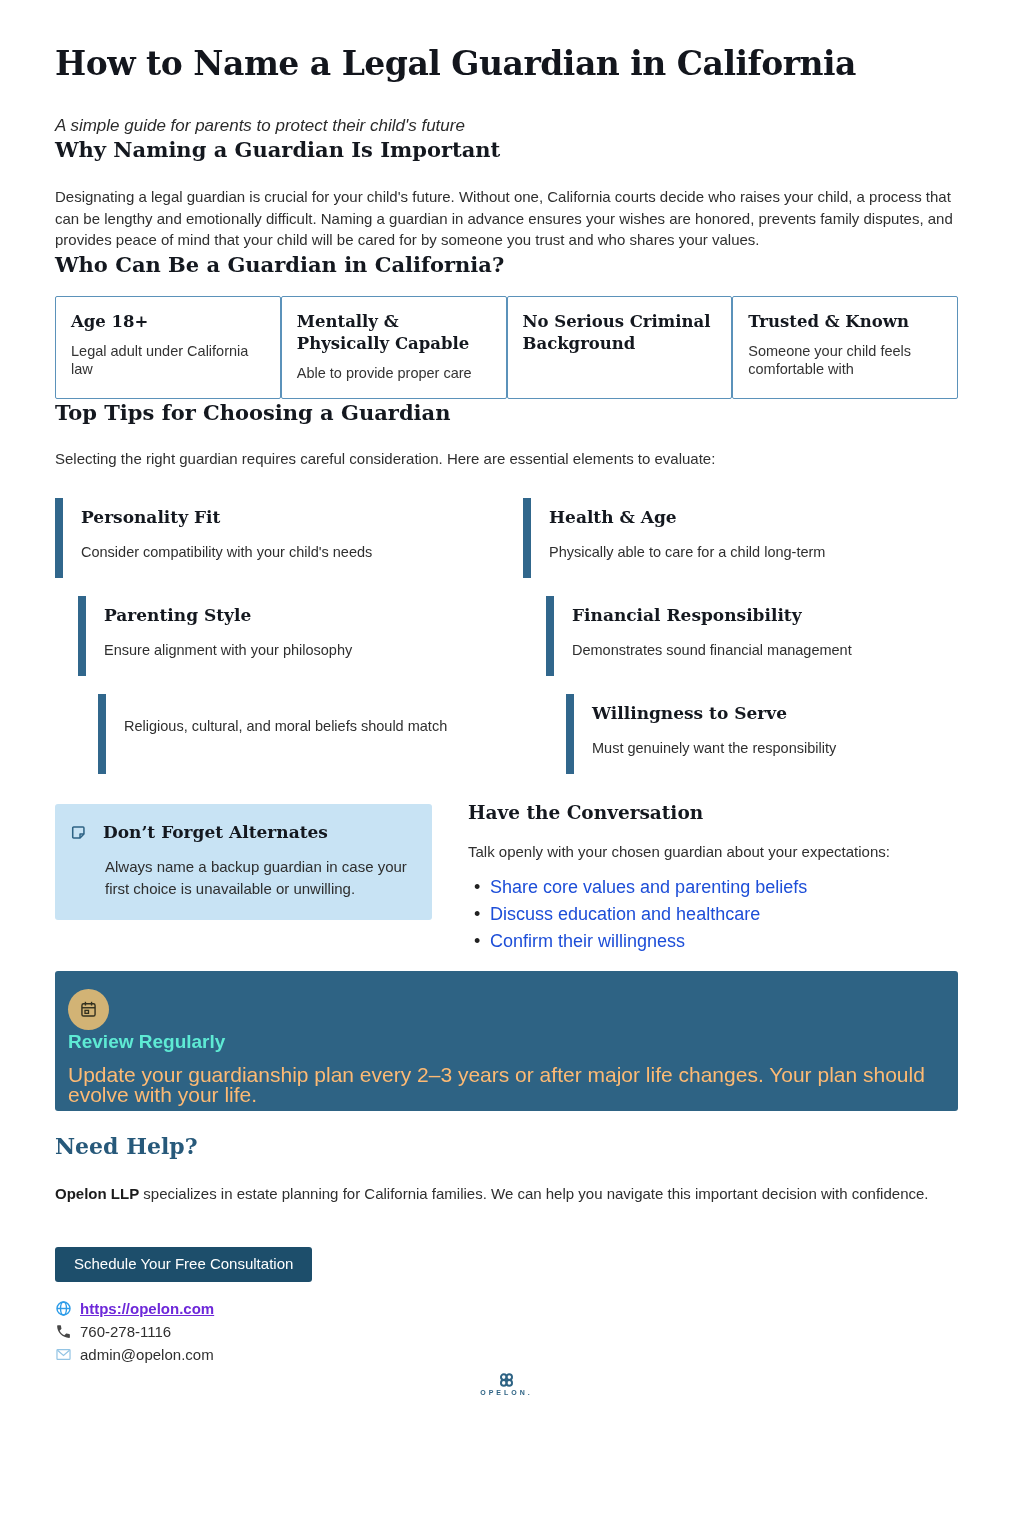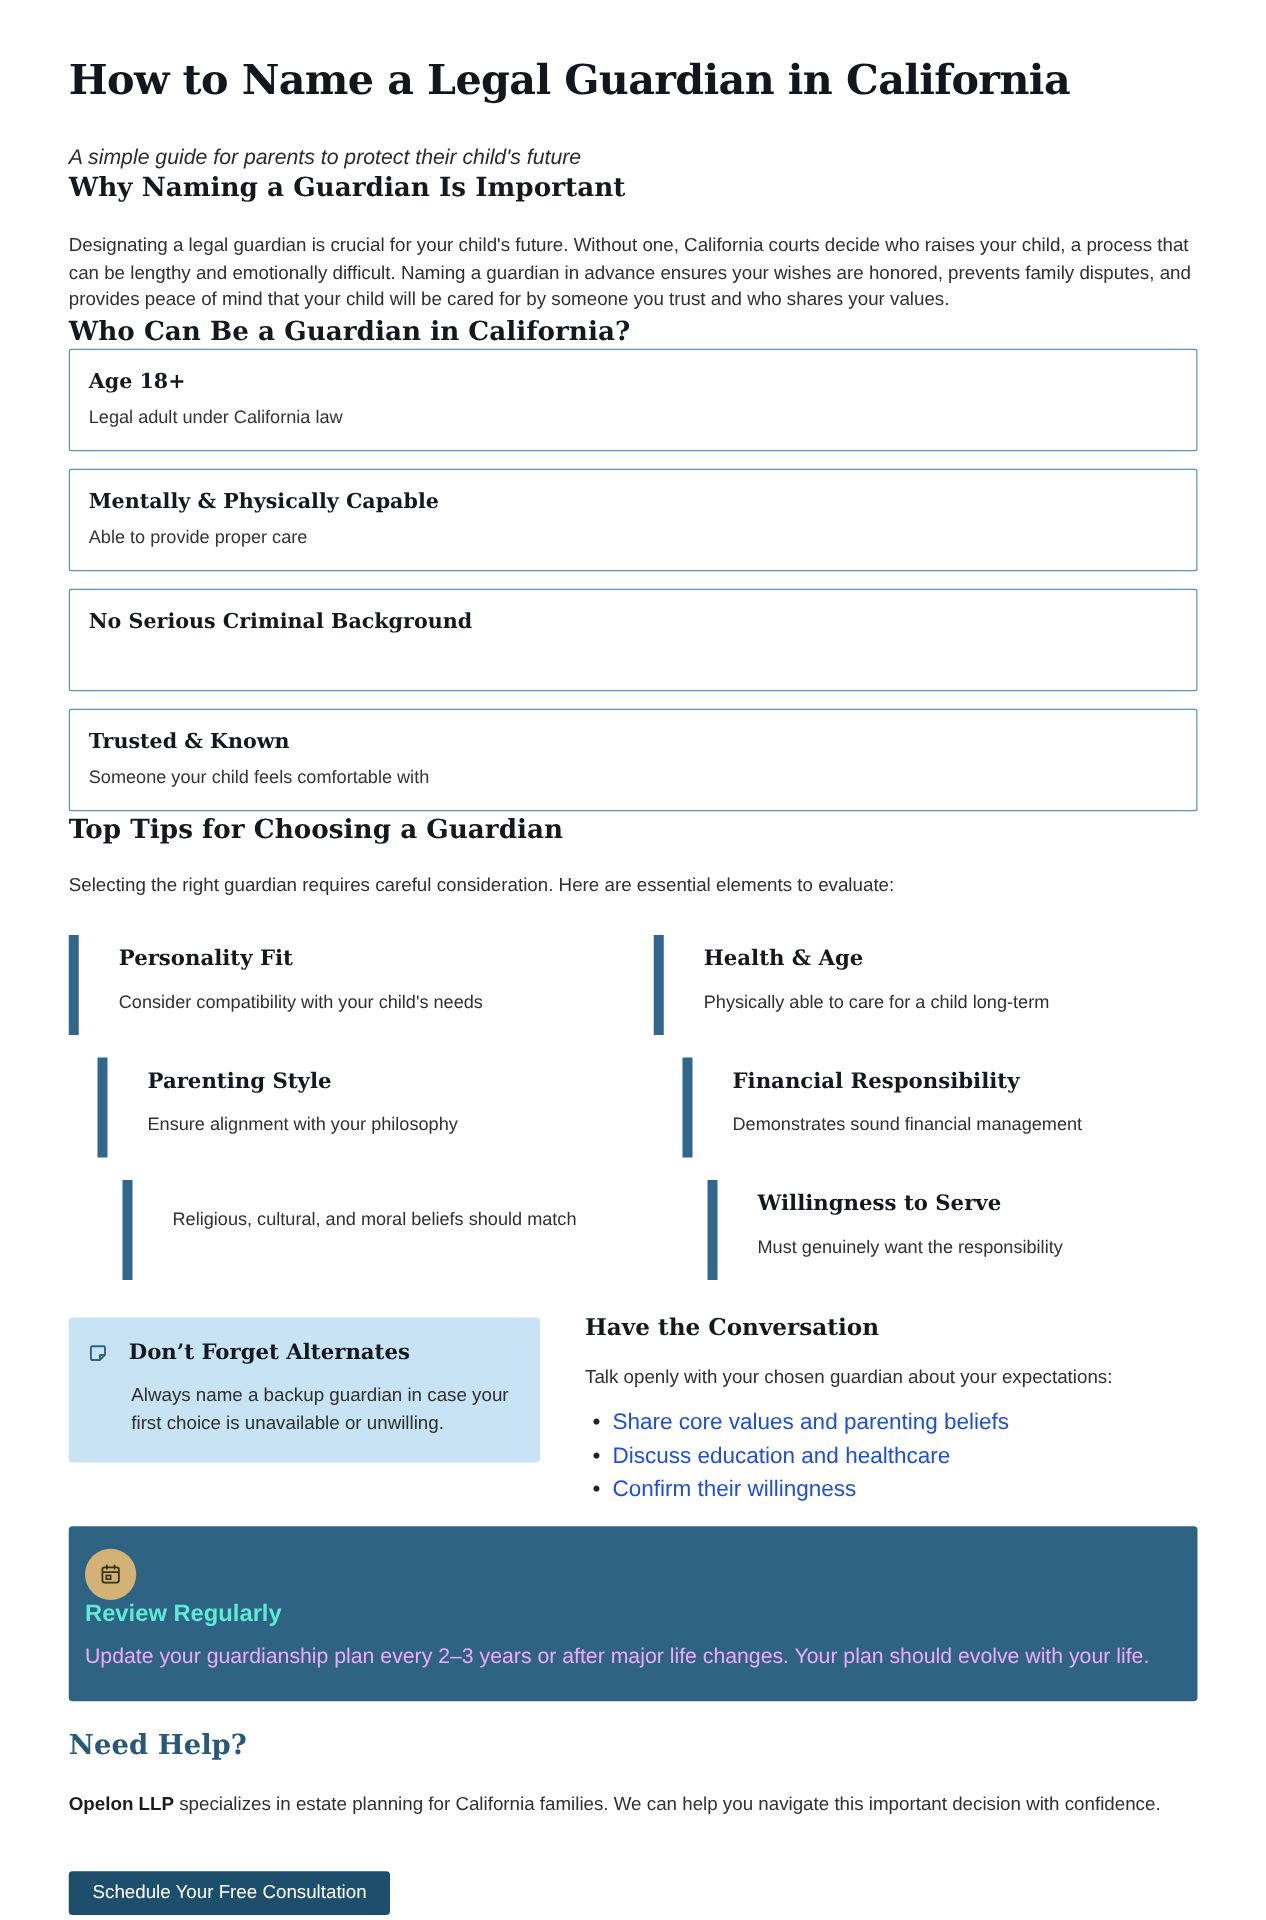--- a/index.html
+++ b/index.html
@@ -22,38 +22,38 @@
     font-family:"DejaVu Serif", serif; font-size:21px; line-height:28px;
     font-weight:700; color:#14181f; margin:0;
   }
   .mt-why { margin-top:23px; }
   .mt-who { margin-top:19px; }
   .mt-tips { margin-top:23px; }
   p.body { font-size:15px; line-height:21.5px; color:#2f2f2f; margin:22px 0 0 0; }
   p.intro { margin-top:21px; }
 
   
-  .cards { display:grid; grid-template-columns:1fr; gap:14px; margin-top:0; }
+  .cards { display:grid; grid-template-columns:1fr 1fr 1fr 1fr; margin-top:17px; }
   .card {
     border:1.5px solid #5b92ba; border-radius:2px; background:#fff;
     padding:14px 18px 16px 15px; min-height:82px;
   }
   .card h3 {
     font-family:"DejaVu Serif", serif; font-size:16.5px; font-weight:700;
     color:#14181f; margin:0; line-height:22px;
   }
   .card p { font-size:14.5px; color:#333; margin:9px 0 0 0; line-height:18px; }
 
   
   .tips { margin-top:29px; }
   .tips-row { display:flex; margin-bottom:18px; }
   .tips-col-left { width:468px; flex:none; }
   .tips-col-right { flex:1; }
   .tip {
-    border-left:8px solid #31678c; padding:8px 0 0 32px; min-height:80px;
+    border-left:8px solid #31678c; padding:8px 0 0 18px; min-height:80px;
   }
   .tip h3 {
     font-family:"DejaVu Serif", serif; font-size:17px; font-weight:700;
     color:#14181f; margin:0; line-height:22px;
   }
   .tip p { font-size:14.5px; color:#2f2f2f; margin:15px 0 0 0; line-height:18px; }
   .step-0 { margin-left:0; }
   .step-1 { margin-left:23px; }
   .step-2 { margin-left:43px; }
 
@@ -88,21 +88,21 @@
     padding:18px 24px 0 13px; color:#fff;
   }
   .banner-icon {
     width:41px; height:41px; border-radius:50%; background:#d2b375;
     display:flex; align-items:center; justify-content:center;
   }
   .banner h3 {
     font-family:Liberation Sans, sans-serif; font-size:19px; font-weight:700;
     color:#5eead4; margin:0 0 0 0; line-height:24px;
   }
-  .banner p { font-size:17px; color:#f0abfc; margin:11px 0 0 0; line-height:20px; }
+  .banner p { font-size:21px; color:#fdba74; margin:11px 0 0 0; line-height:20px; }
 
   
   h2.need-help {
     font-family:"DejaVu Serif", serif; font-size:22px; font-weight:700;
     color:#27597a; margin:20px 0 0 0; line-height:30px;
   }
   .help-para { font-size:15px; line-height:21px; color:#2f2f2f; margin-top:22px; }
   .help-para .brand { font-weight:700; color:#1c1c1c; }
   .cta-button {
     display:inline-block; margin-top:28px; background:#1d4e6b; color:#ffffff;

